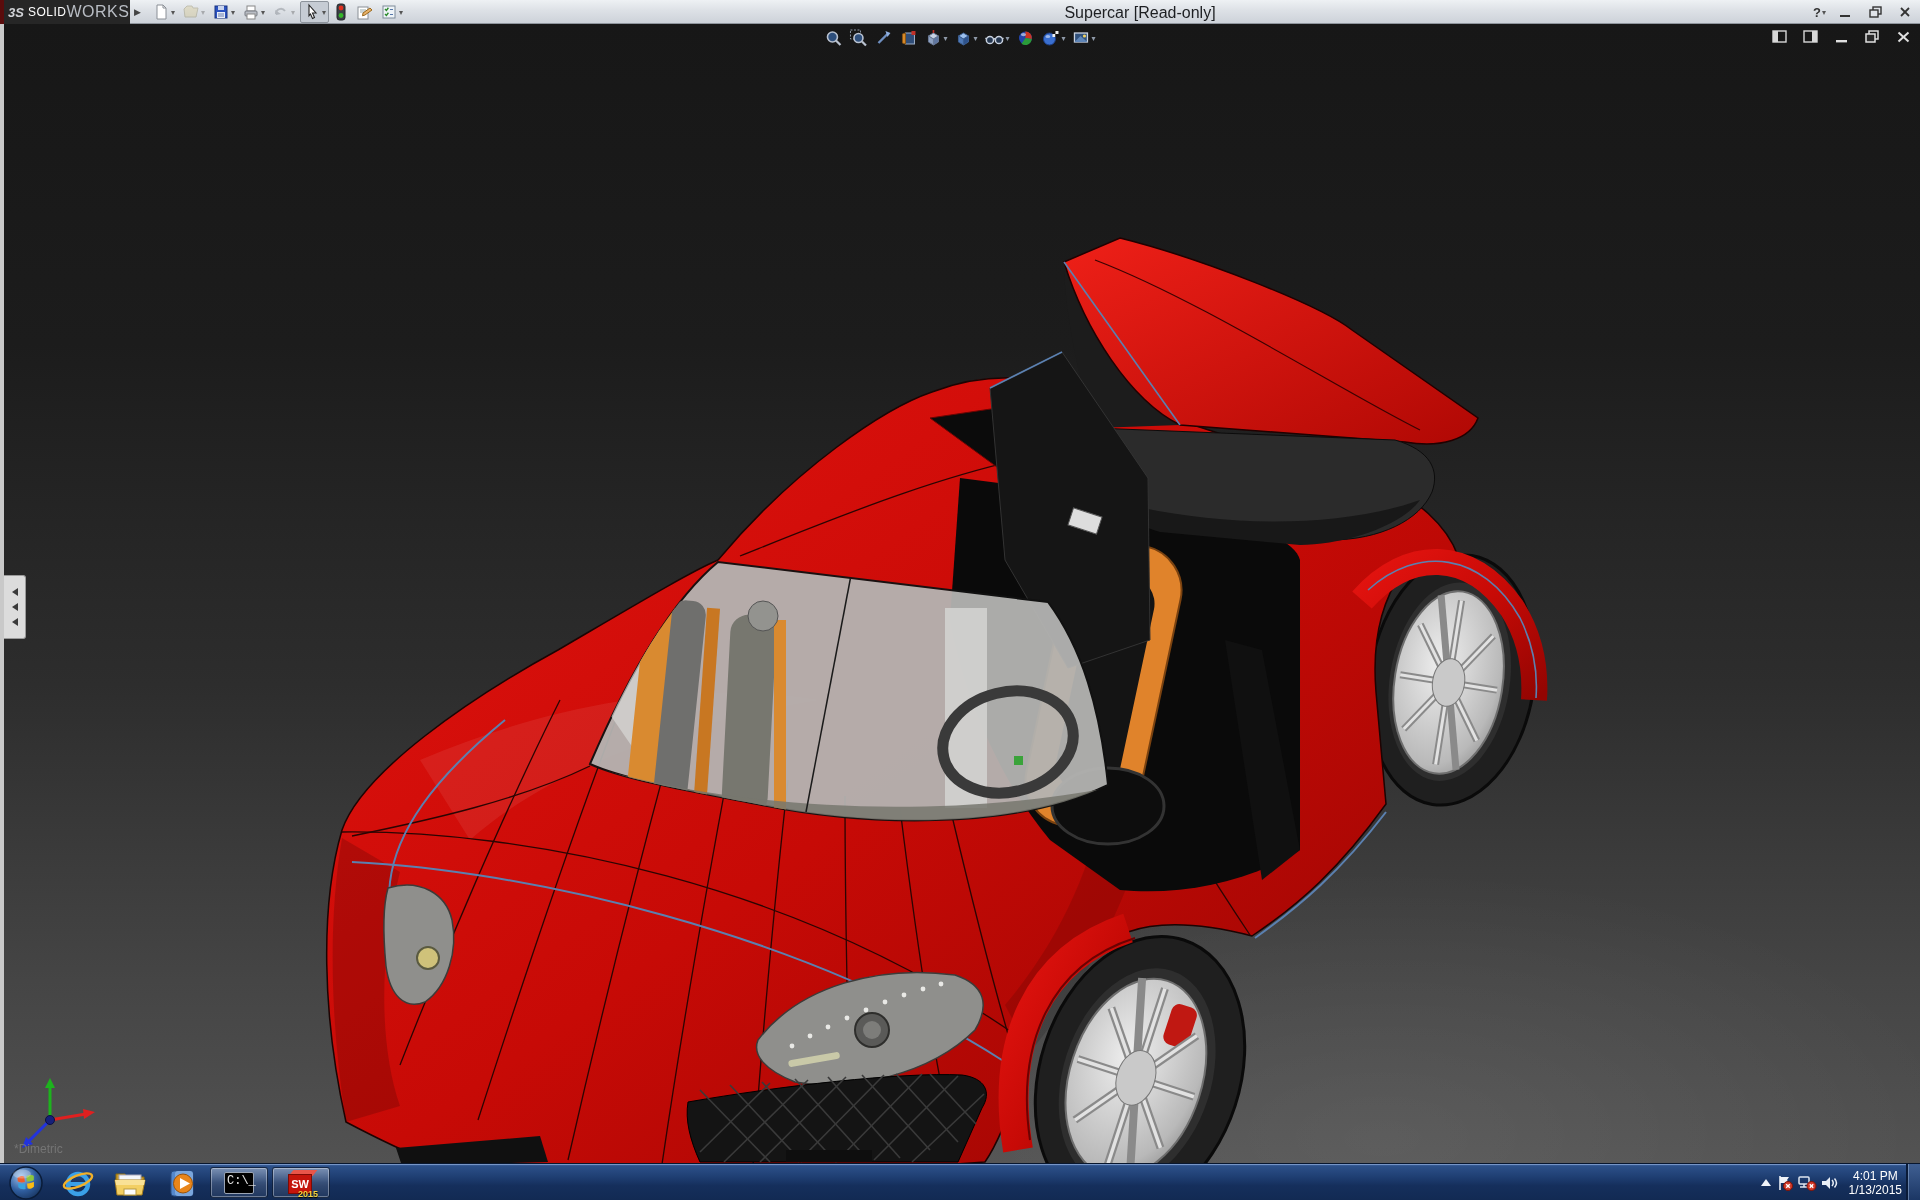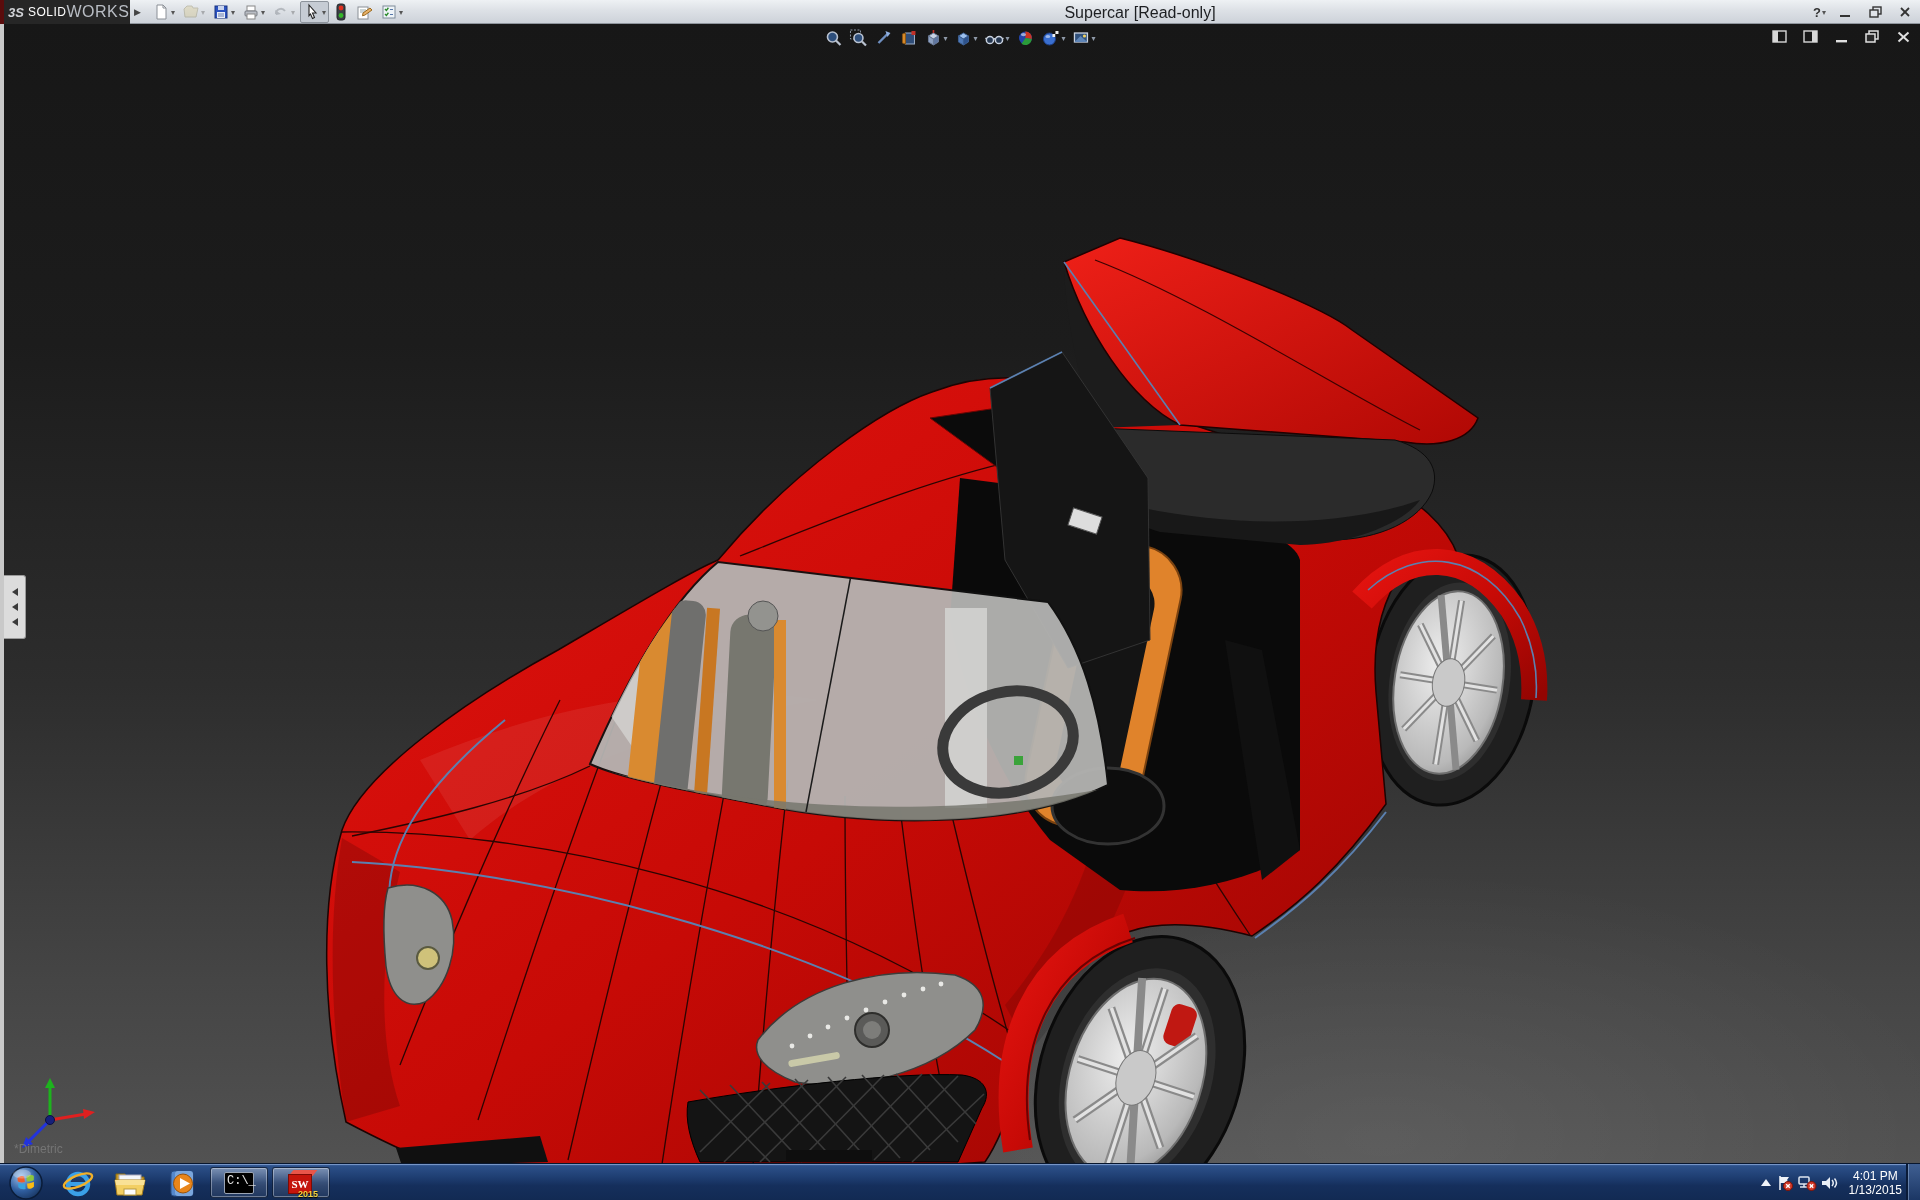--- a/index.html
+++ b/index.html
@@ -61,21 +61,21 @@
   .tray{position:absolute;right:18px;top:0;height:37px;display:flex;align-items:center;gap:3px;}
   .clock{color:#fff;font-size:12px;text-align:center;line-height:14px;margin-left:6px;}
   .show-desktop{position:absolute;right:0;top:0;width:14px;height:37px;
     background:linear-gradient(180deg,#3f5f92,#1a3563);border-left:2px solid #0a1b38;
     box-shadow:inset 1px 0 0 rgba(160,185,220,.5);}
   .cmd-icon{width:30px;height:22px;background:#000;border:1px solid #9aa4b4;border-radius:2px;
     color:#e8e8e8;font-family:"Liberation Mono","DejaVu Sans Mono",monospace;font-size:12px;
     padding:1px 2px;text-align:left;}
   .sw-cube{position:relative;width:30px;height:26px;}
   .sw-face{position:absolute;left:2px;top:4px;width:24px;height:20px;background:#c4150c;
-    border:1px solid #7e0b05;color:#fff;font-weight:bold;font-size:11px;text-align:center;line-height:19px;font-family:Liberation Serif, serif;}
+    border:1px solid #7e0b05;color:#fff;font-weight:bold;font-size:11px;text-align:center;line-height:19px;}
   .sw-top{position:absolute;left:5px;top:0;width:24px;height:6px;background:#e8564a;transform:skewX(-38deg);}
   .sw-badge{position:absolute;right:-2px;bottom:-3px;color:#f6d43e;font-size:9px;font-weight:bold;
     text-shadow:0 1px 1px #000;}
 </style>
 </head>
 <body>
 
 <div class="titlebar">
   <div class="brand">
     <span class="brand-mark">3S</span>

